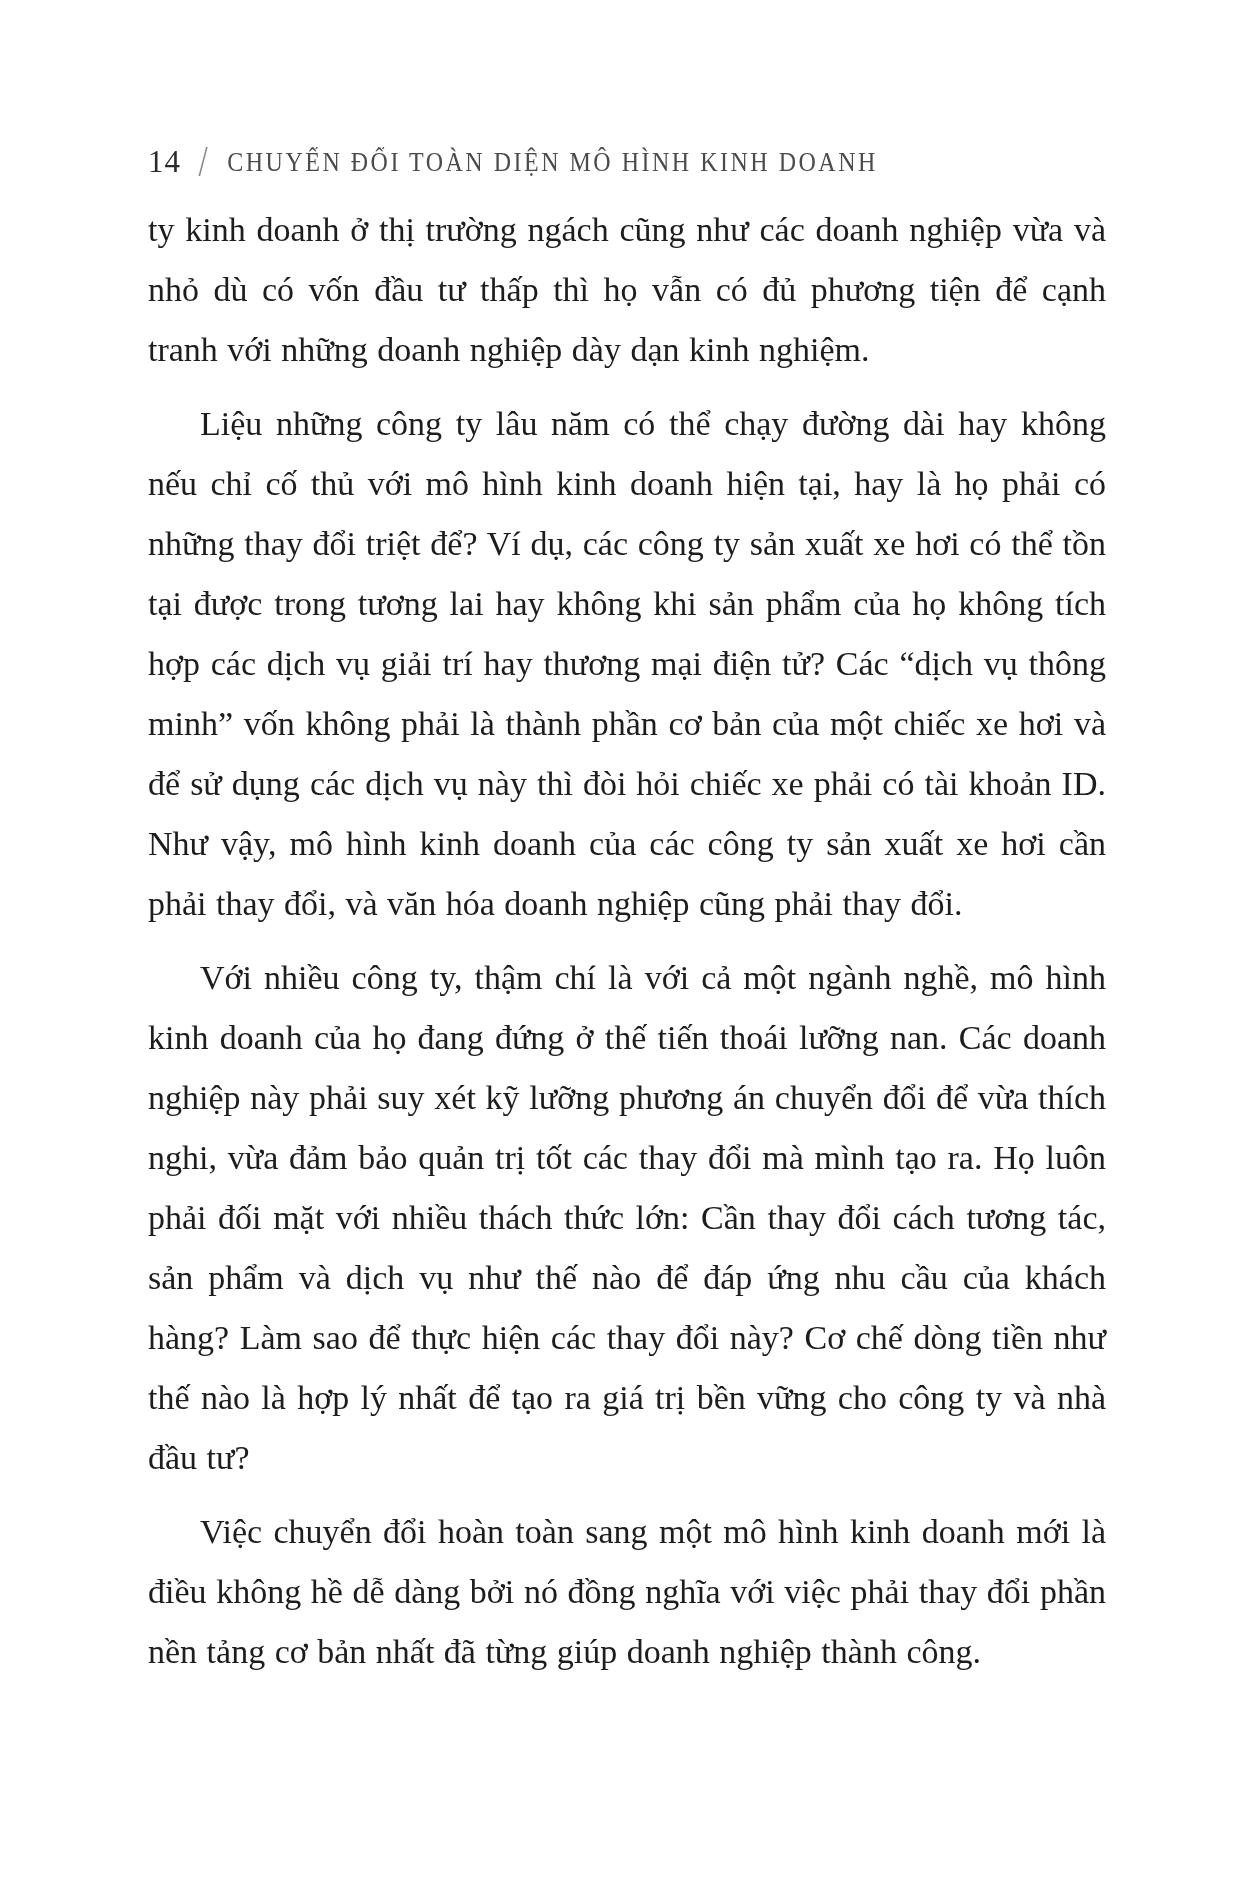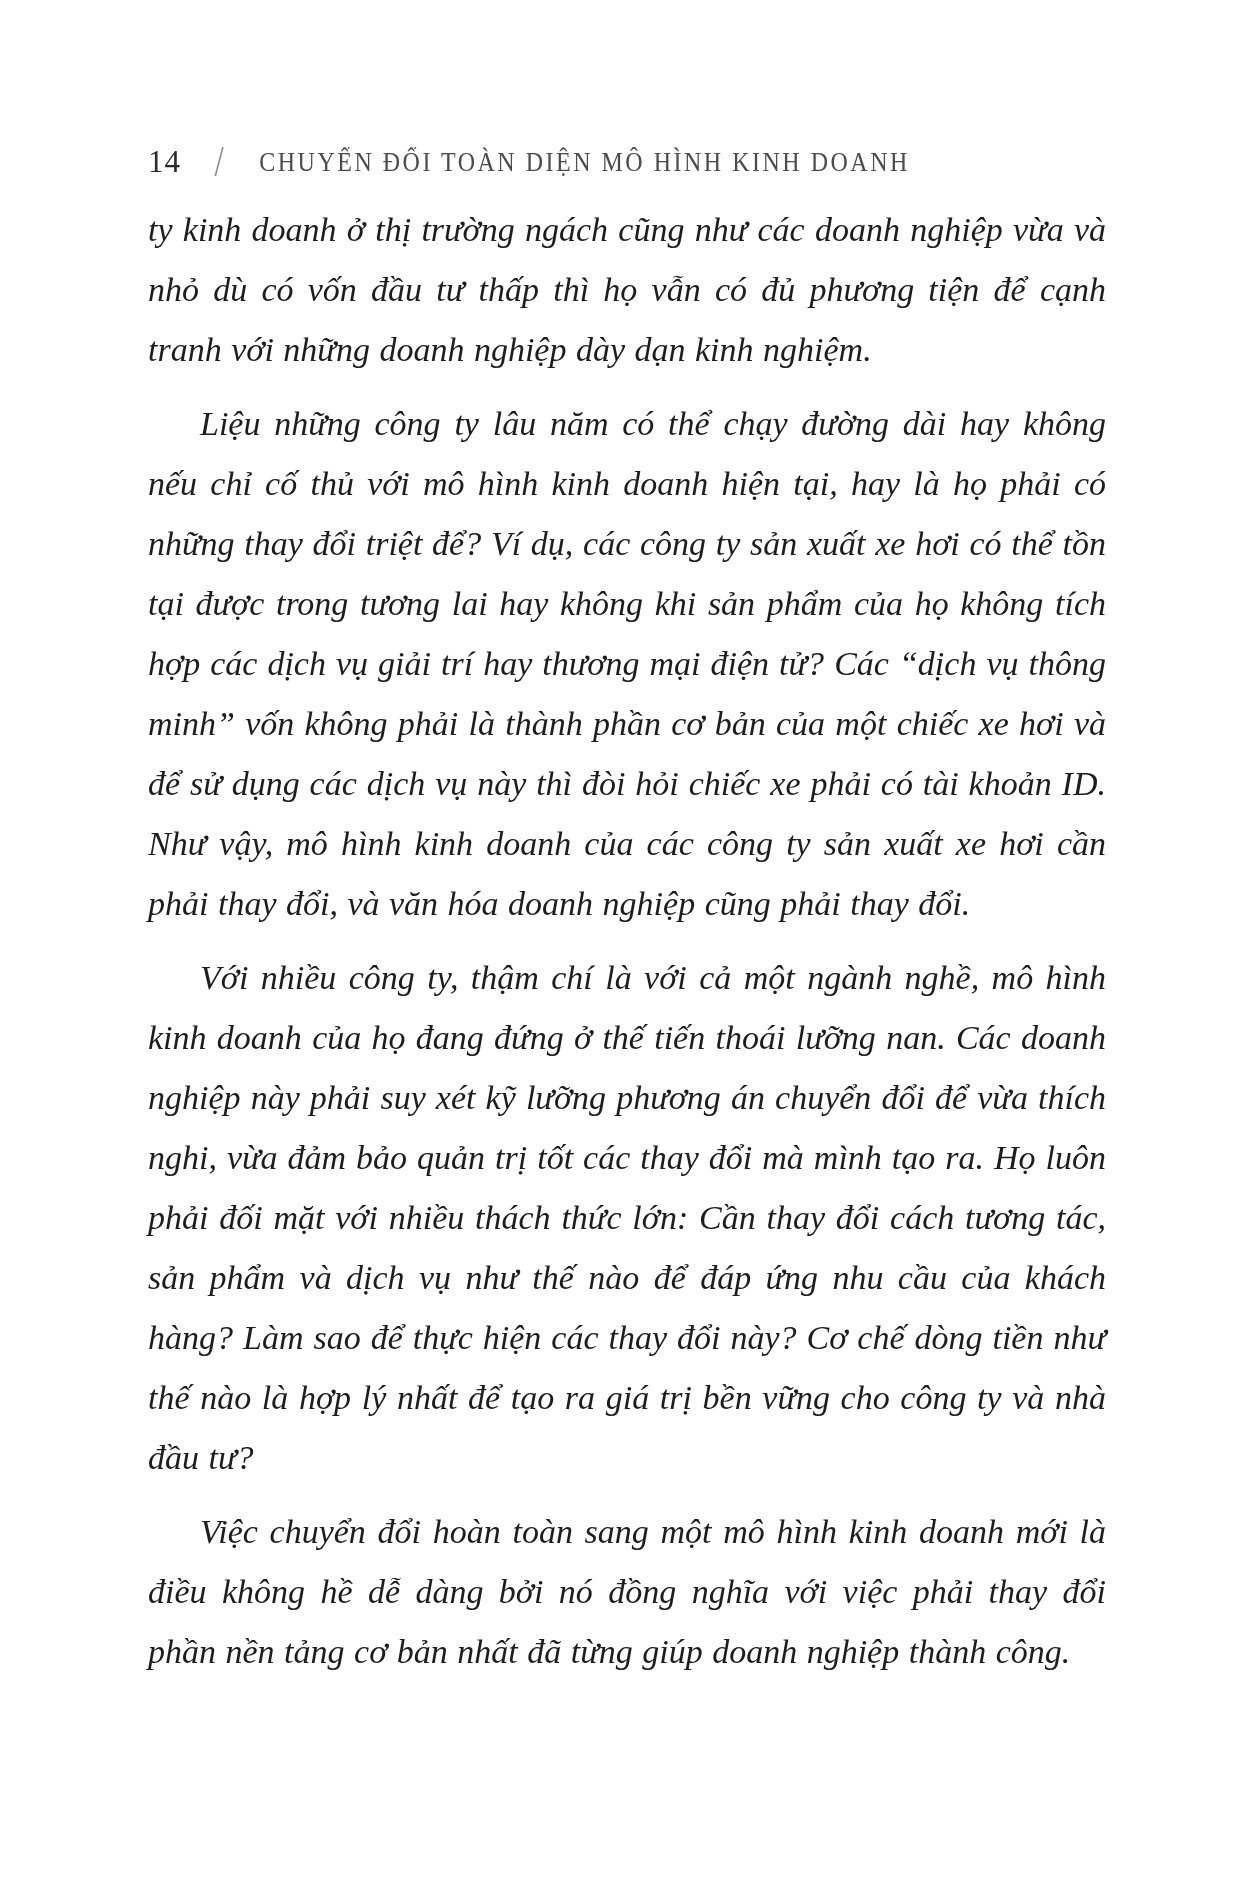--- a/index.html
+++ b/index.html
@@ -16,21 +16,21 @@
     font-family: "Liberation Serif", "DejaVu Serif", serif;
     color: #1d1d1d;
   }
   .running-header {
     position: absolute;
     top: 140px;
     left: 148px;
     right: 140px;
     display: flex;
     align-items: center;
-    gap: 16px;
+    gap: 0;
     white-space: nowrap;
   }
   .page-number {
     font-size: 31px;
     color: #2a2a2a;
     letter-spacing: 1px;
   }
   .header-slash {
     font-size: 44px;
     font-weight: 300;
@@ -52,21 +52,20 @@
     left: 148px;
     width: 958px;
   }
   .body-text p {
     margin: 0 0 14px 0;
     font-size: 34px;
     line-height: 60px;
     text-align: justify;
     text-indent: 52px;
     word-spacing: 1px;
-    font-style: italic;
   }
   .body-text p.continued {
     text-indent: 0;
   }
 </style>
 </head>
 <body>
 
 <div class="page">
 

